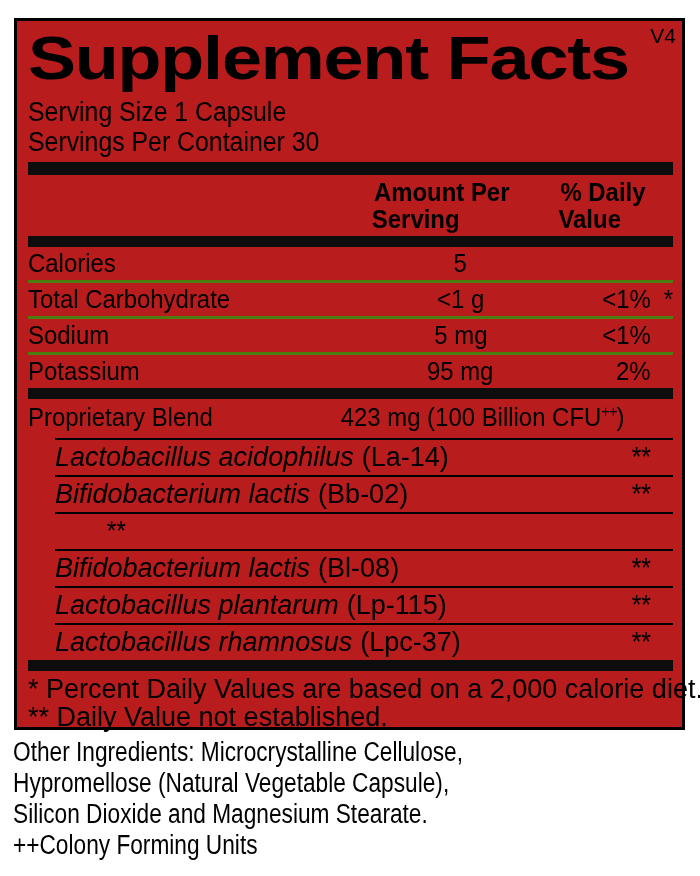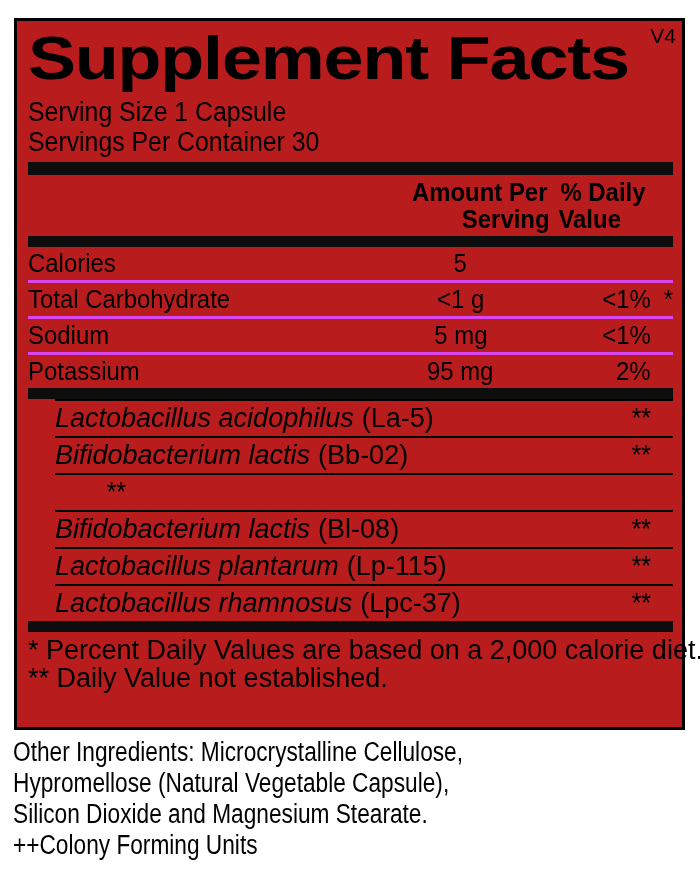--- a/index.html
+++ b/index.html
@@ -40,24 +40,24 @@
     font-size: 21px; font-weight: normal; letter-spacing: 0;
   }
   .serving-block { margin-top: 2px; font-size: 27px; line-height: 30px; }
 
   .bar { background: #0d0d0d; width: 100%; }
   .bar-1 { height: 13px; margin-top: 5px; }
   .bar-n { height: 11px; }
 
   .col-header { display: flex; padding: 4px 0 3px 0; font-weight: bold; font-size: 26px; line-height: 27px; }
   .h-spacer { flex: 1; }
-  .h-amount { width: 185px; text-align: right; }
+  .h-amount { width: 185px; text-align: left; }
   .h-dv { width: 120px; text-align: left; }
 
-  .n-row { display: flex; align-items: baseline; font-size: 26px; line-height: 31px; padding: 1px 0; border-bottom: 3px solid #d946ef; }
+  .n-row { display: flex; align-items: baseline; font-size: 26px; line-height: 31px; padding: 1px 0; border-bottom: 3px solid #4d7c0f; }
   .n-row.last { border-bottom: none; }
   .c-label { flex: 1; }
   .c-amt { width: 185px; text-align: center; }
   .c-dv { width: 98px; text-align: right; }
   .c-star { width: 22px; text-align: right; }
 
   .blend-row { display: flex; align-items: baseline; font-size: 26px; line-height: 32px; padding: 2px 0 1px 0; }
   .blend-label { flex: 1; }
   .blend-amt { white-space: nowrap; }
   .blend-spacer { width: 48px; }
@@ -129,24 +129,29 @@
 
   <div class="n-row last">
     <div class="c-label"><span class="cx-l">Potassium</span></div>
     <div class="c-amt"><span class="cx-c">95 mg</span></div>
     <div class="c-dv"><span class="cx-r">2%</span></div>
     <div class="c-star"><span class="cx-r"></span></div>
   </div>
 
   <div class="bar bar-n"></div>
 
-
-  <div class="strain-divider"></div>
-  <div class="strain-row">
-    <div class="strain-label"><span class="strain-name">Lactobacillus acidophilus</span><span class="strain-code">(La-5)</span></div>
+  <div class="blend-row">
+    <div class="blend-label"><span class="cx-l">Proprietary Blend</span></div>
+    <div class="blend-amt"><span class="cx-r"><span>423 mg (100 Billion CFU</span><span class="sup-pp">++</span><span>)</span></span></div>
+    <div class="blend-spacer"></div>
+  </div>
+
+  <div class="strain-divider"></div>
+  <div class="strain-row">
+    <div class="strain-label"><span class="strain-name">Lactobacillus acidophilus</span><span class="strain-code">(La-14)</span></div>
     <div class="c-dv"><span class="cx-r">**</span></div>
     <div class="c-star"></div>
   </div>
 
   <div class="strain-divider"></div>
   <div class="strain-row">
     <div class="strain-label"><span class="strain-name">Bifidobacterium lactis</span><span class="strain-code">(Bb-02)</span></div>
     <div class="c-dv"><span class="cx-r">**</span></div>
     <div class="c-star"></div>
   </div>

